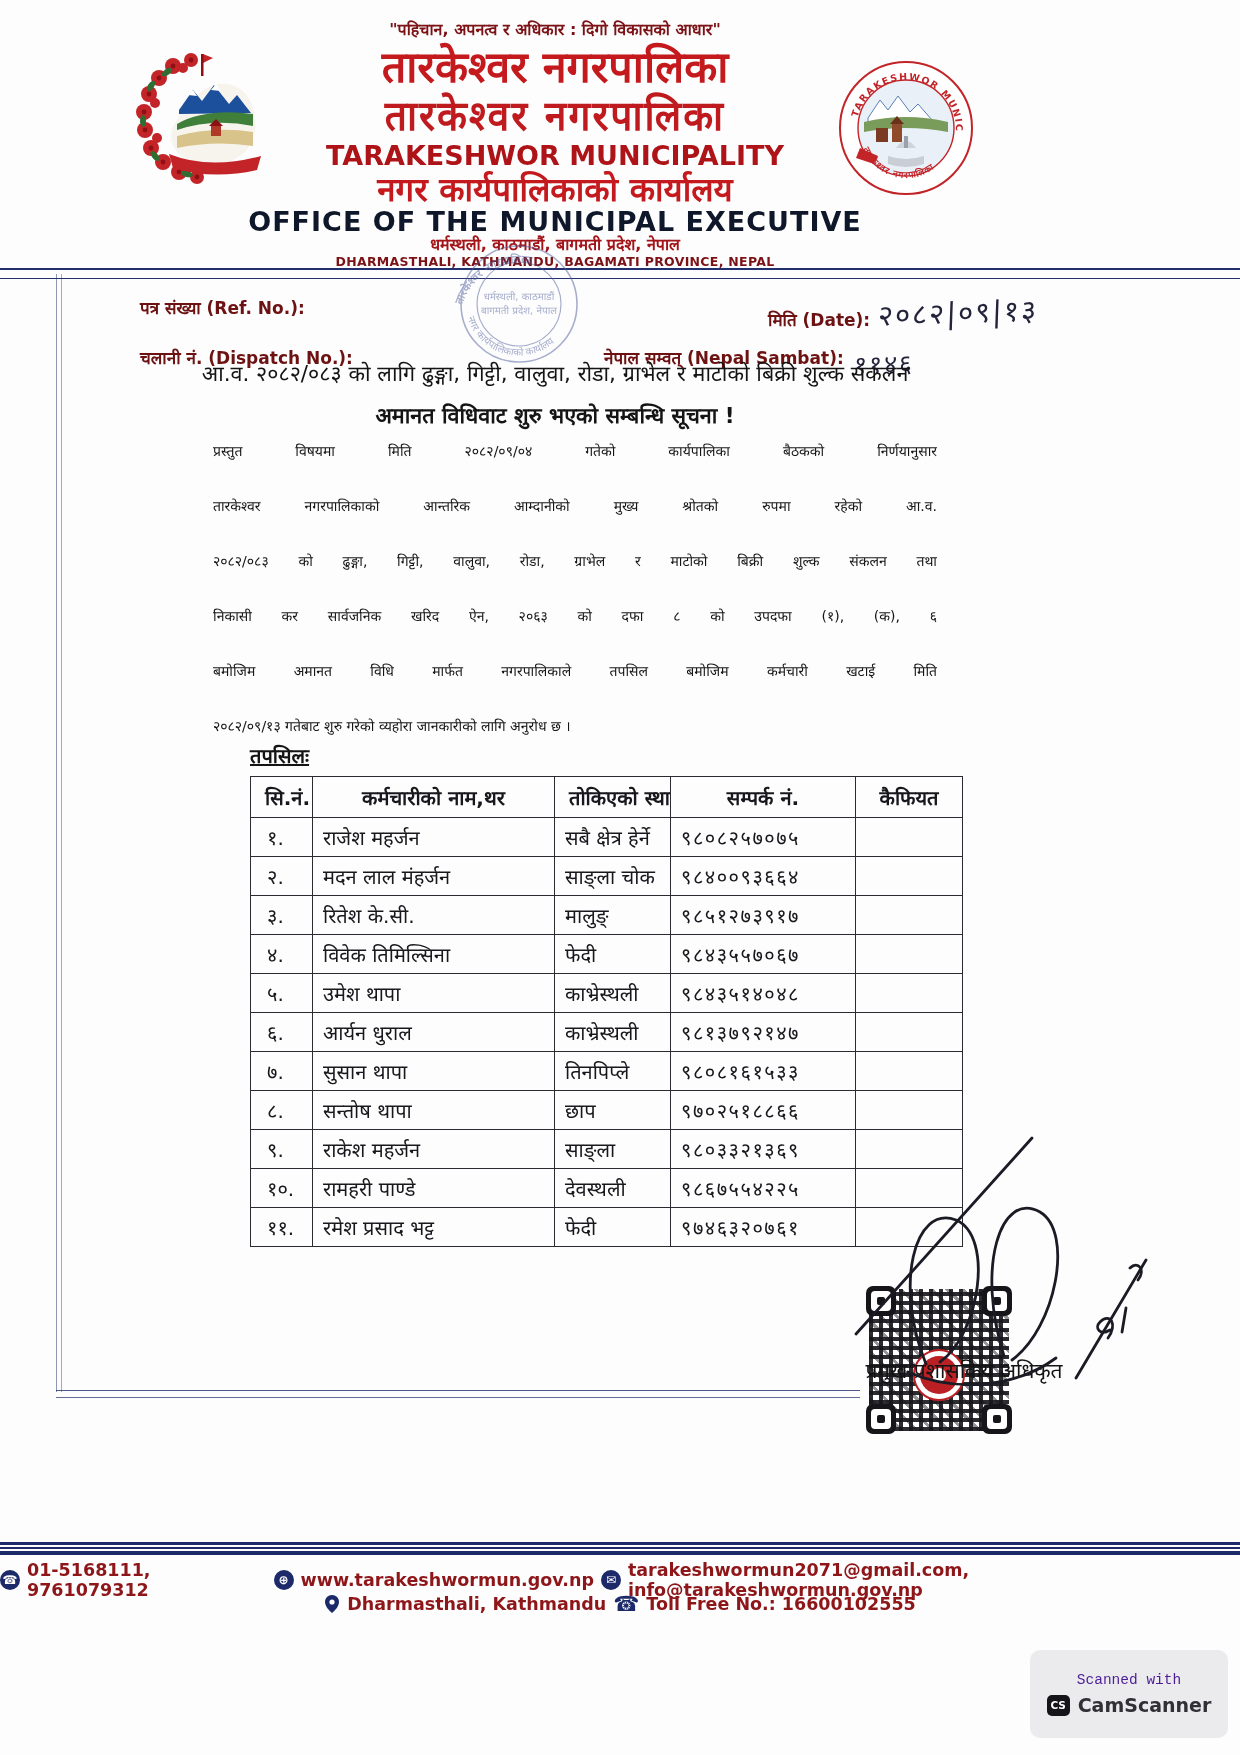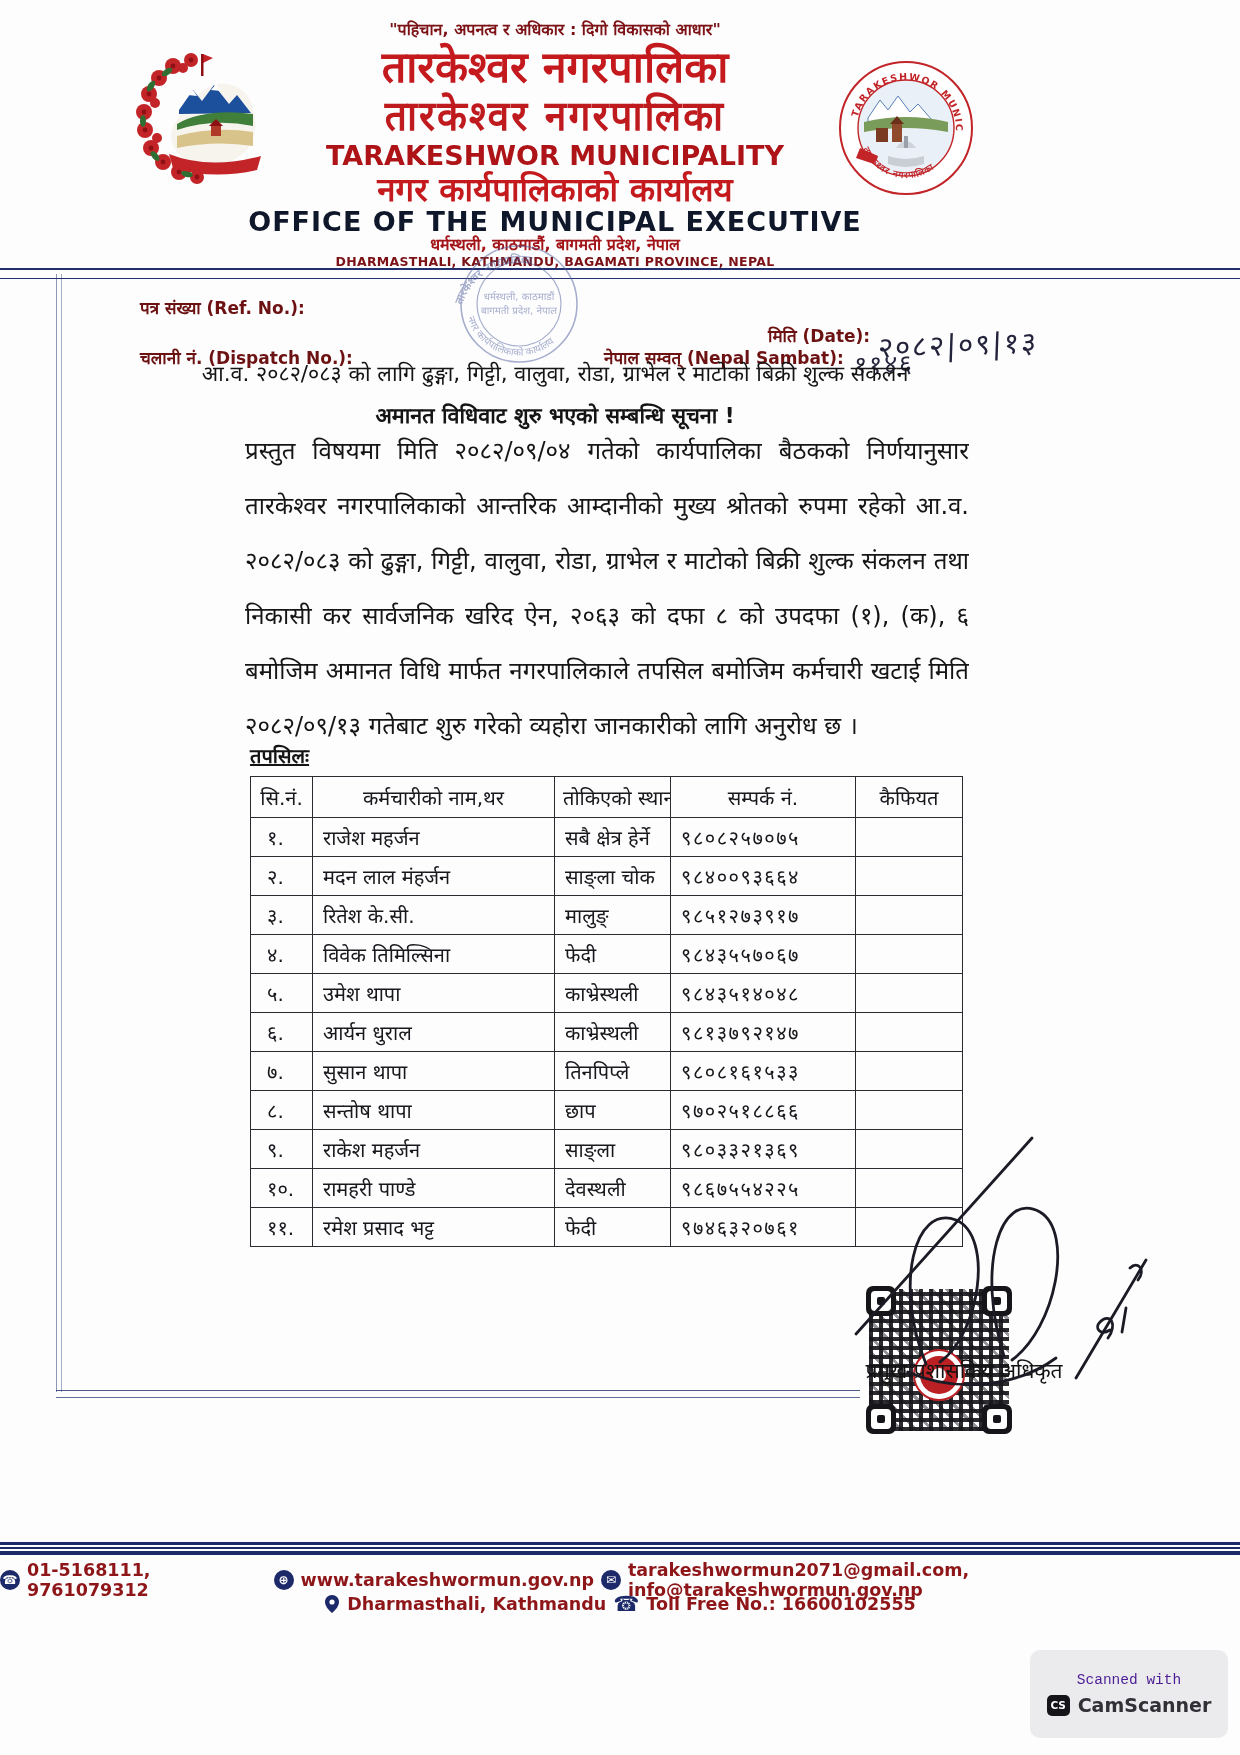--- a/index.html
+++ b/index.html
@@ -26,42 +26,42 @@
   .frame-left{position:absolute;left:56px;top:274px;height:1118px;width:4px;
               border-left:1.6px solid rgba(35,48,110,.5);border-right:1px solid rgba(35,48,110,.4);}
   .rule-partial{position:absolute;left:56px;top:1390px;width:804px;height:6px;
                border-top:1.8px solid rgba(35,48,110,.8);border-bottom:1.3px solid rgba(35,48,110,.7);}
 
   
   .meta-label{font-size:17px;font-weight:700;color:#6d1212;white-space:nowrap;}
   .abs{position:absolute;}
   .ref-row{left:140px;top:296px;}
   .dispatch-row{left:140px;top:346px;}
-  .date-row{left:768px;top:292px;display:flex;align-items:flex-start;gap:8px;margin-top:32px;}
+  .date-row{left:768px;top:292px;display:flex;align-items:flex-end;gap:8px;}
   .sambat-row{left:604px;top:346px;display:flex;align-items:flex-start;gap:10px;}
   .hand{font-size:29px;color:#23233b;font-weight:500;letter-spacing:2px;
         transform:rotate(-2deg) skewX(-4deg);white-space:nowrap;}
   .hand-sm{font-size:25px;}
   .stamp{position:absolute;left:416px;top:242px;width:204px;height:122px;opacity:.5;filter:blur(.3px);}
 
   
   .subject{position:absolute;left:150px;top:358px;width:810px;text-align:center;
            font-size:21.5px;font-weight:500;color:#141414;z-index:2;}
   .subject .s2{margin-top:13px;font-weight:bold;}
-  .body-block{position:absolute;left:213px;top:424px;width:724px;font-size:24px;color:#151515;z-index:2;margin-left:32px;}
+  .body-block{position:absolute;left:213px;top:424px;width:724px;font-size:14px;color:#151515;z-index:2;}
   .body-line{height:55px;line-height:55px;text-align:justify;text-align-last:justify;overflow:hidden;}
   .body-line.no-j{text-align-last:left;}
   .tapasil{position:absolute;left:250px;top:742px;font-size:20px;font-weight:600;
            text-decoration:underline;color:#141414;}
 
   
   .staff-table{position:absolute;left:250px;top:776px;width:712px;border-collapse:collapse;
                table-layout:fixed;font-size:20px;color:#17171c;z-index:2;}
   .staff-table th,.staff-table td{border:1.6px solid #2a2a30;overflow:hidden;white-space:nowrap;}
-  .staff-table th{height:40px;font-weight:400;padding:0 8px;}
+  .staff-table th{height:40px;font-weight:700;padding:0 14px;}
   .staff-table td{height:38px;padding:0 10px;}
   .staff-table td:first-child{padding-left:16px;}
   .staff-table td:nth-child(4){letter-spacing:1.5px;}
 
   
   .sig-svg{position:absolute;left:808px;top:1072px;z-index:3;}
   .sig-label{position:absolute;left:824px;top:1356px;width:280px;text-align:center;
              font-size:21px;color:#131313;z-index:2;}
 
   

